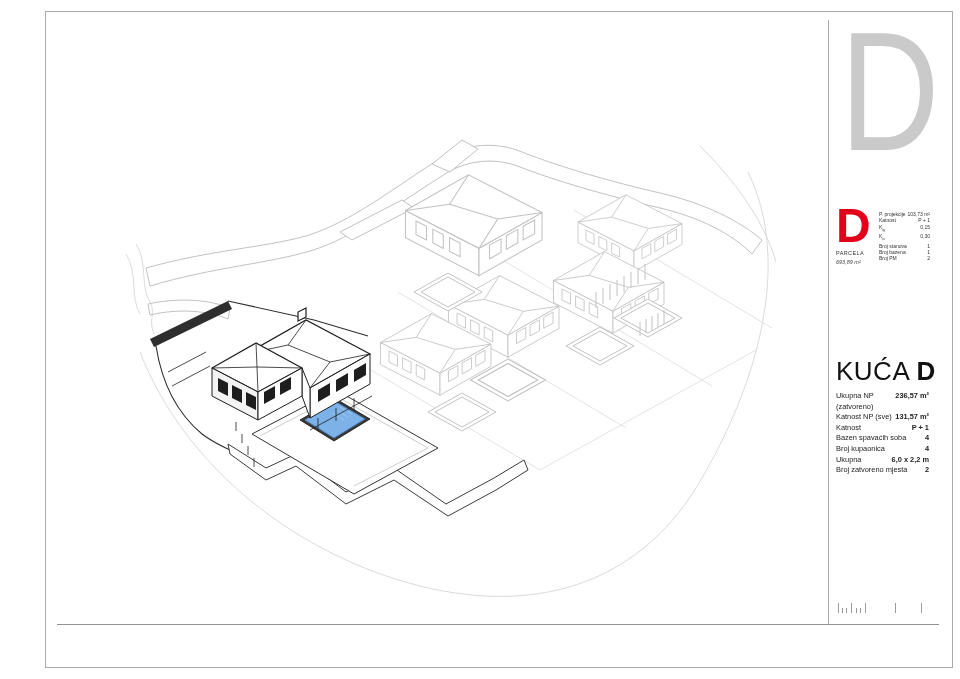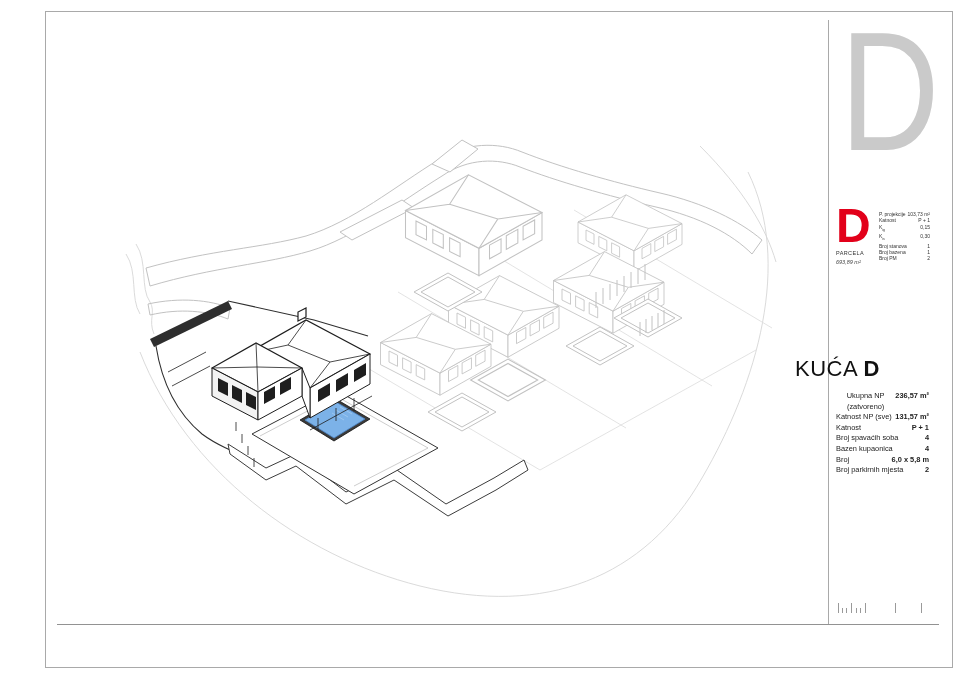--- a/index.html
+++ b/index.html
@@ -16,24 +16,24 @@
 
   
   #parcel-letter{position:absolute;left:836px;top:202px;font-size:48px;line-height:1;font-weight:bold;color:#e2001a;}
   #parcela-label{position:absolute;left:836px;top:250px;font-size:5.5px;letter-spacing:.4px;color:#333;}
   #parcela-area{position:absolute;left:836px;top:259px;font-size:5.5px;font-style:italic;color:#444;}
   #parcel-table{position:absolute;left:879px;top:211px;width:51px;font-size:5px;line-height:6.4px;color:#333;}
   #parcel-table .spec-row{display:flex;justify-content:space-between;}
   #parcel-table sub{font-size:3.5px;}
 
   
-  #house-title{position:absolute;left:795px;top:356px;font-size:22px;letter-spacing:.5px;color:#111;}
+  #house-title{position:absolute;left:836px;top:356px;font-size:26px;letter-spacing:.5px;color:#111;}
   #house-title .bold{font-weight:bold;}
   #house-table{position:absolute;left:836px;top:391px;width:93px;font-size:7.4px;line-height:10.6px;color:#222;}
-  #house-table .spec-row{display:flex;justify-content:space-between;text-align:center;}
+  #house-table .spec-row{display:flex;justify-content:space-between;}
   #house-table .spec-value{font-weight:bold;white-space:nowrap;}
 
   
   #scale-bar{position:absolute;left:838px;top:601px;width:92px;height:12px;}
   #scale-bar .tick{position:absolute;bottom:0;width:1px;background:#9a9a9a;}
   .tick.t{height:10px;} .tick.s{height:5px;}
 
   
   #site-plan{position:absolute;left:0;top:0;}
   .lg{fill:#ffffff;stroke:#c2c2c2;stroke-width:1;}
@@ -193,33 +193,33 @@
     </div>
     <div class="spec-row">
       <span class="spec-label">Katnost NP (sve)</span>
       <span class="spec-value">131,57 m²</span>
     </div>
     <div class="spec-row">
       <span class="spec-label">Katnost</span>
       <span class="spec-value">P + 1</span>
     </div>
     <div class="spec-row">
-      <span class="spec-label">Broj spavaćih soba</span>
+      <span class="spec-label">Bazen spavaćih soba</span>
       <span class="spec-value">4</span>
     </div>
     <div class="spec-row">
-      <span class="spec-label">Bazen kupaonica</span>
+      <span class="spec-label">Broj kupaonica</span>
       <span class="spec-value">4</span>
     </div>
     <div class="spec-row">
-      <span class="spec-label">Broj</span>
-      <span class="spec-value">6,0 x 5,8 m</span>
-    </div>
-    <div class="spec-row">
-      <span class="spec-label">Broj parkirnih mjesta</span>
+      <span class="spec-label">Ukupna</span>
+      <span class="spec-value">6,0 x 2,2 m</span>
+    </div>
+    <div class="spec-row">
+      <span class="spec-label">Broj zatvoreno mjesta</span>
       <span class="spec-value">2</span>
     </div>
   </div>
 
   <div id="scale-bar">
     <div class="tick t" style="left:0px"></div>
     <div class="tick s" style="left:4px"></div>
     <div class="tick s" style="left:8px"></div>
     <div class="tick t" style="left:13px"></div>
     <div class="tick s" style="left:18px"></div>

